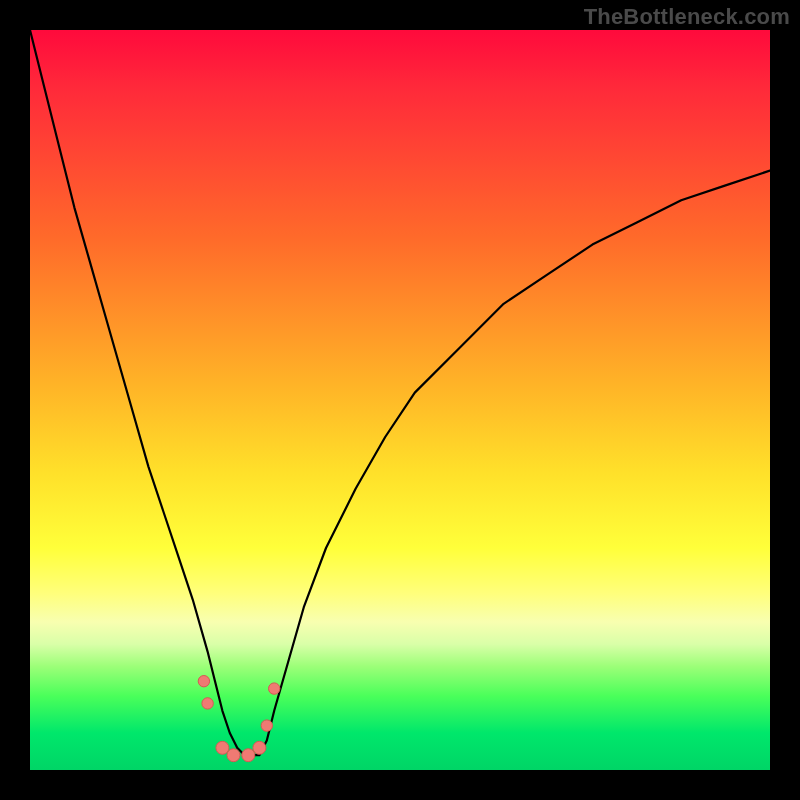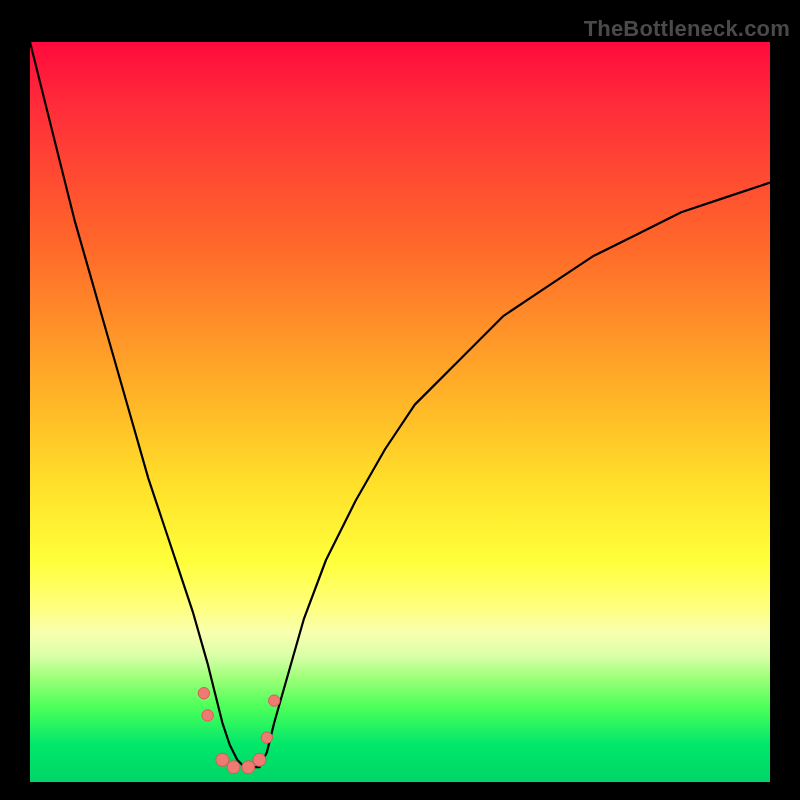--- a/index.html
+++ b/index.html
@@ -6,21 +6,21 @@
     margin: 0;
     padding: 0;
     width: 800px;
     height: 800px;
     overflow: hidden;
     background: #000;
     font-family: Arial, Helvetica, sans-serif;
   }
   .frame {
     position: absolute;
-    left: 0; top: 12px;
+    left: 0; top: 0;
     width: 800px; height: 642px;
     background: #000;
   }
   .plot {
     position: absolute;
     left: 30px;
     top: 30px;
     width: 740px;
     height: 740px;
     overflow: hidden;

